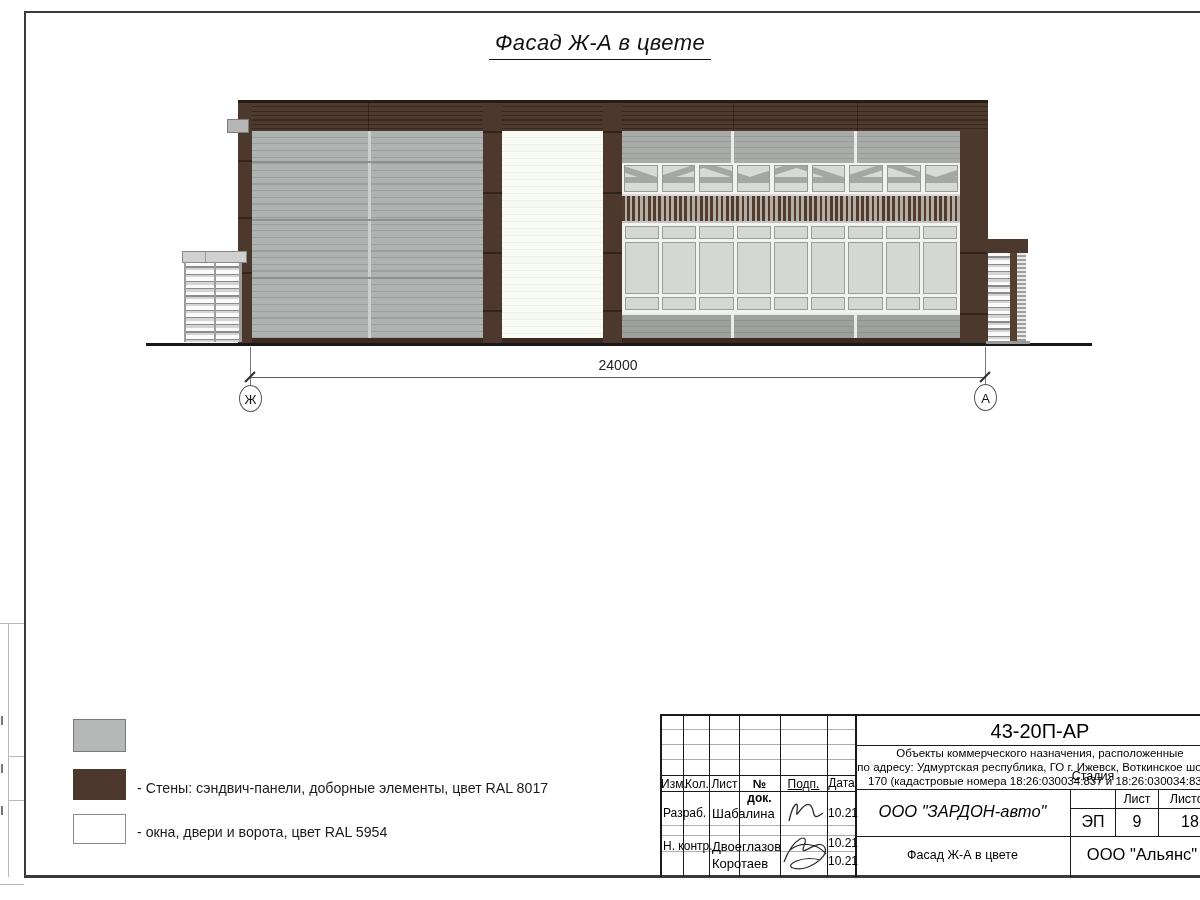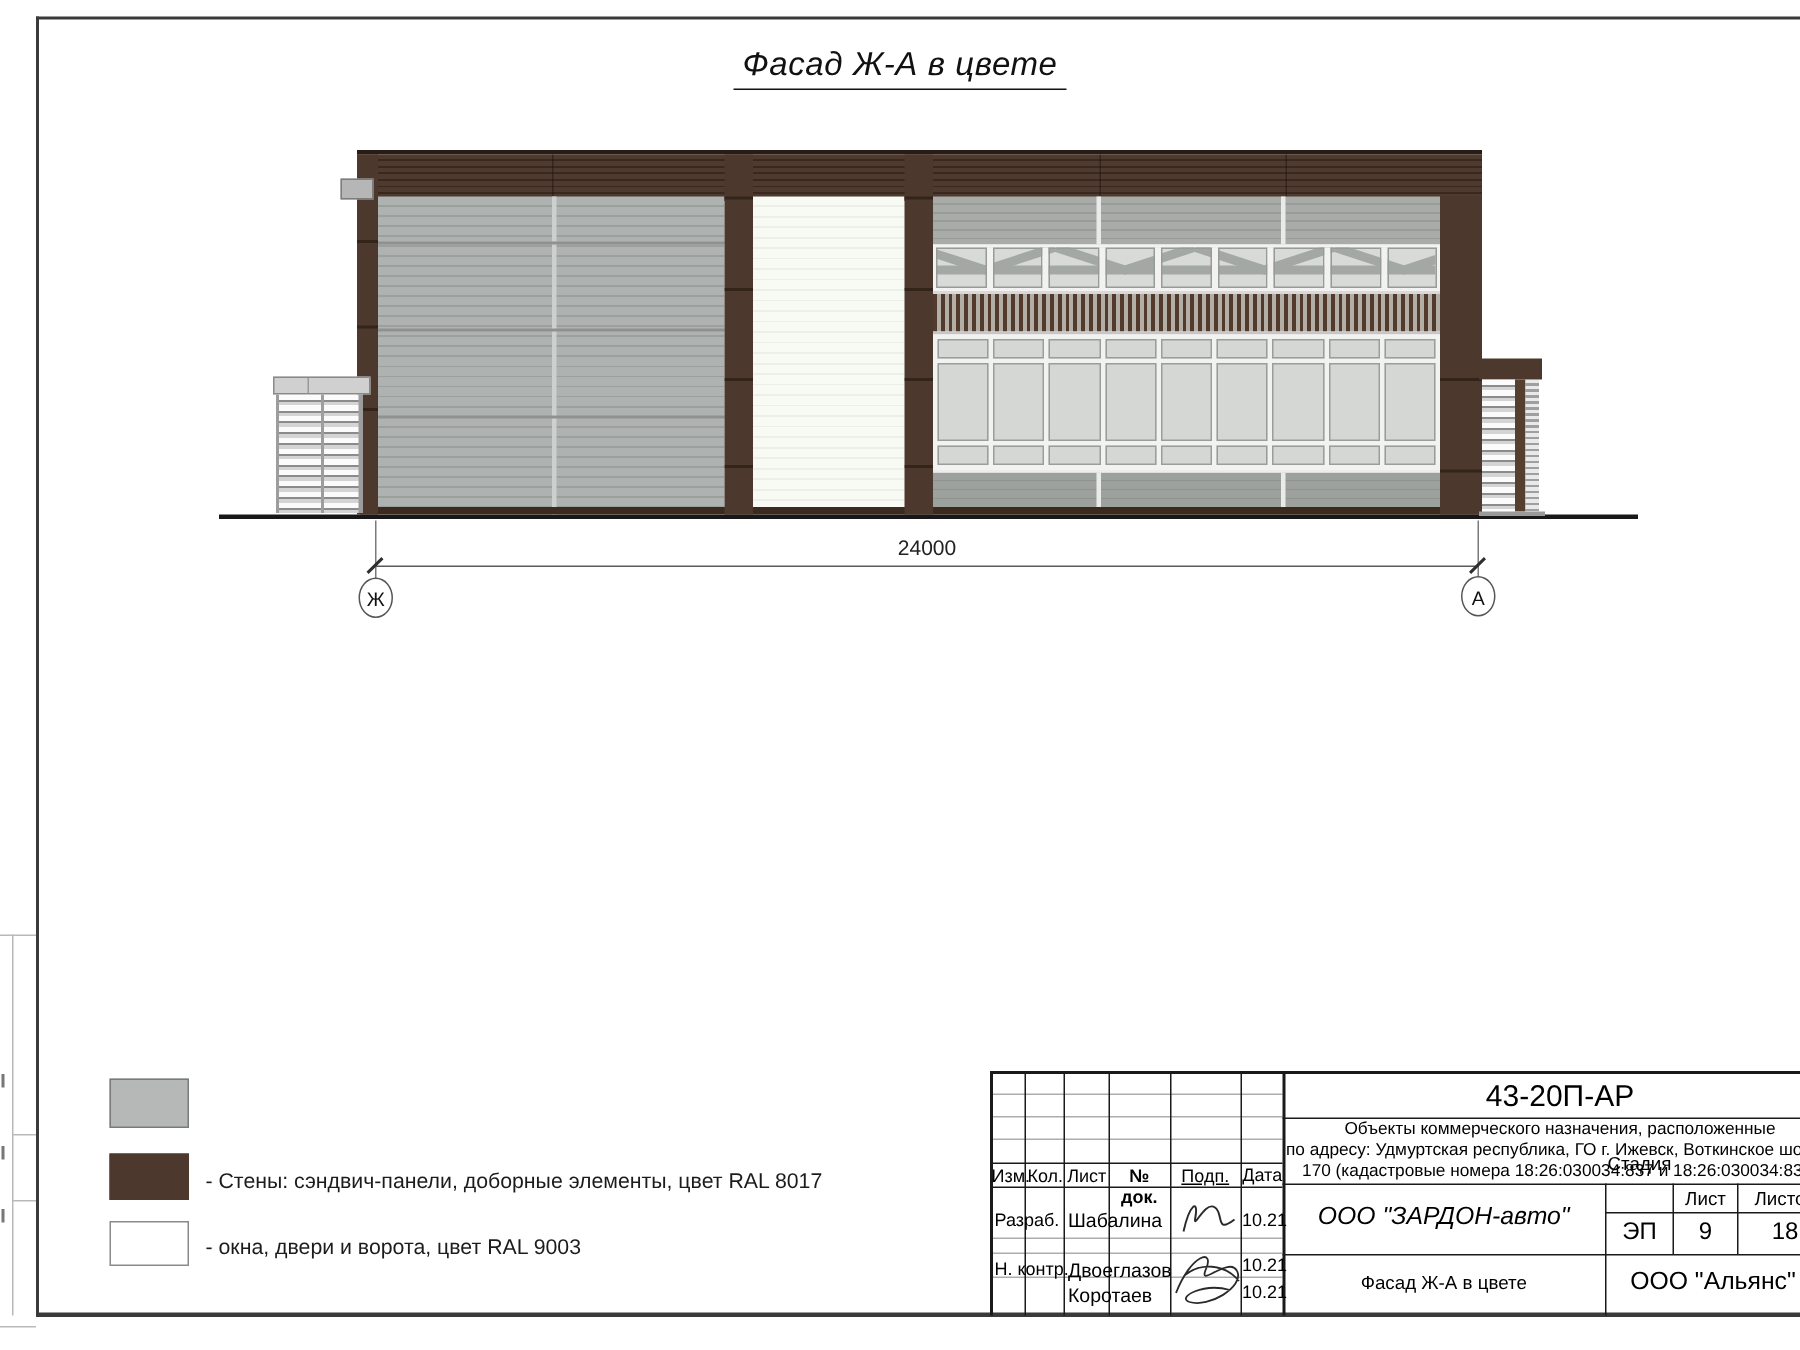--- a/index.html
+++ b/index.html
@@ -223,21 +223,21 @@
 <div class="tick" style="left:243px;top:376px;"></div>
 <div class="tick" style="left:978px;top:376px;"></div>
 <div id="dimlabel">24000</div>
 <div class="axis" style="left:239px;top:385px;">Ж</div>
 <div class="axis" style="left:974px;top:384px;">А</div>
 
 <div class="sw" style="top:719px;height:33px;background:#b6b8b7;border:1px solid #7a7a7a;"></div>
 <div class="sw" style="top:769px;height:31px;background:#4c382d;border:1px solid #4c382d;"></div>
 <div class="ltext" style="top:779px;width:460px;">- Стены: сэндвич-панели, доборные элементы, цвет RAL 8017</div>
 <div class="sw" style="top:814px;height:30px;background:#ffffff;border:1px solid #8a8a8a;"></div>
-<div class="ltext" style="top:823px;width:400px;">- окна, двери и ворота, цвет RAL 9003</div>
+<div class="ltext" style="top:823px;width:400px;">- окна, двери и ворота, цвет RAL 5954</div>
 
 <div class="tl" style="left:660px;top:714px;width:565px;height:1.5px;"></div>
 <div class="tl" style="left:855px;top:745px;width:370px;height:1.4px;"></div>
 <div class="tl" style="left:855px;top:789px;width:370px;height:1.4px;"></div>
 <div class="tl" style="left:1070px;top:808px;width:155px;height:1px;"></div>
 <div class="tl" style="left:855px;top:836px;width:370px;height:1.4px;"></div>
 
 <div class="ll" style="left:660px;top:729px;width:195px;height:1px;"></div>
 <div class="ll" style="left:660px;top:744px;width:195px;height:1px;"></div>
 <div class="ll" style="left:660px;top:759px;width:195px;height:1px;"></div>

